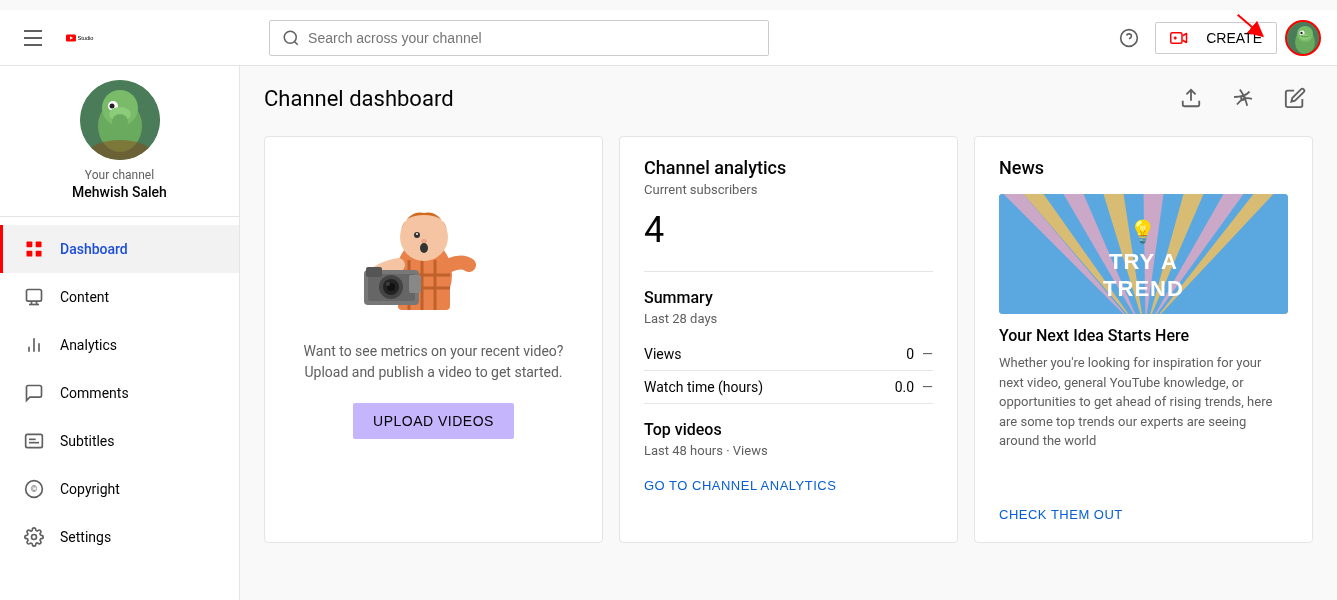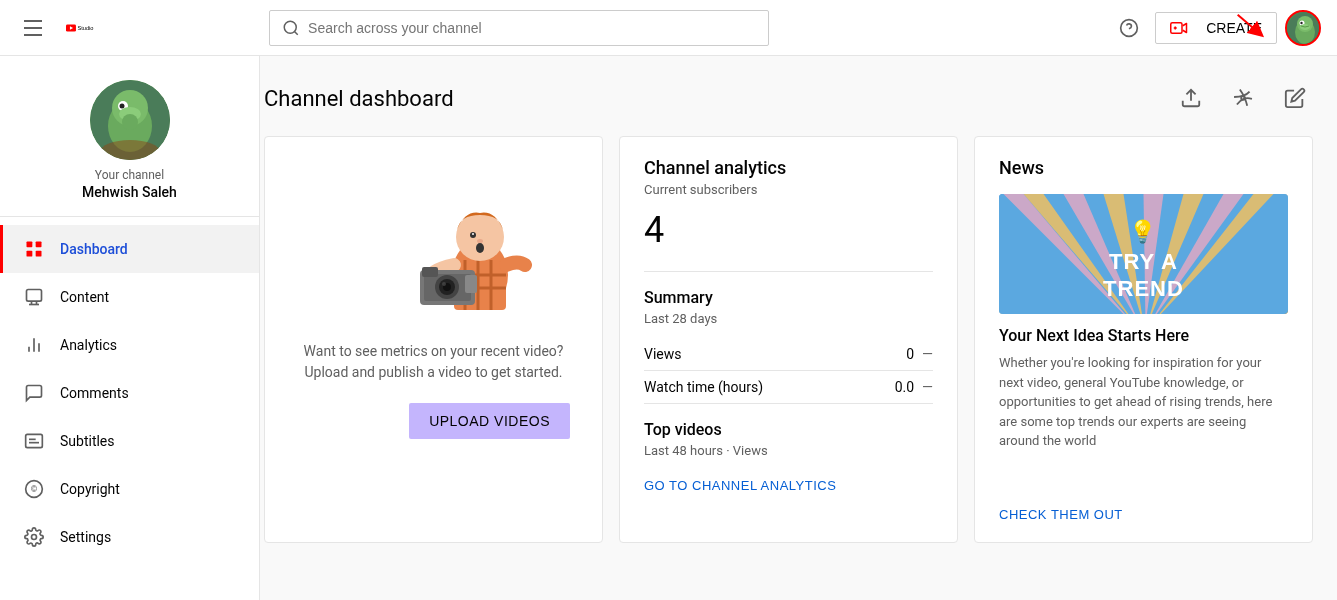--- a/index.html
+++ b/index.html
@@ -1,20 +1,20 @@
 <!DOCTYPE html>
 <html><head>
   <meta charset="utf-8">
   <style>
     * { margin: 0; padding: 0; box-sizing: border-box; }
     body { font-family: 'Roboto', Arial, sans-serif; background: #f9f9f9; color: #030303; font-size: 14px; }
 
     
     .top-nav {
-      position: fixed; top: 0; left: 0; right: 0; height: 56px;
+      position: fixed; top: 10px; left: 0; right: 0; height: 56px;
       background: #fff; display: flex; align-items: center;
       padding: 0 16px; z-index: 100; border-bottom: 1px solid #e5e5e5;
     }
     .top-nav-left { display: flex; align-items: center; gap: 16px; }
     .hamburger { display: flex; flex-direction: column; gap: 5px; cursor: pointer; padding: 8px; }
     .hamburger span { width: 18px; height: 2px; background: #606060; display: block; }
     .logo { display: flex; align-items: center; gap: 4px; text-decoration: none; }
     .yt-icon { width: 32px; height: 22px; }
 
     .search-bar {
@@ -53,21 +53,21 @@
     }
 
     
     .red-arrow {
       position: fixed; top: 8px; right: 66px; z-index: 200;
       width: 40px; height: 40px; pointer-events: none;
     }
 
     
     .sidebar {
-      position: fixed; top: 56px; left: 0; bottom: 0; width: 260px;
+      position: fixed; top: 56px; left: 0; bottom: 0; width: 240px;
       background: #fff; overflow-y: auto; z-index: 50;
       border-right: 1px solid #e5e5e5;
     }
     .channel-info {
       padding: 24px 16px 16px; text-align: center;
       border-bottom: 1px solid #e5e5e5;
     }
     .channel-avatar {
       width: 80px; height: 80px; border-radius: 50%; margin: 0 auto 8px;
       background: linear-gradient(135deg, #6aaa5e, #3a6b3a);
@@ -116,21 +116,21 @@
       gap: 16px;
     }
 
     .card {
       background: #fff; border: 1px solid #e5e5e5; border-radius: 4px;
       padding: 0; overflow: hidden;
     }
 
     
     .upload-card {
-      display: flex; flex-direction: column; align-items: flex-end;
+      display: flex; flex-direction: column; align-items: center;
       justify-content: center; padding: 40px 32px; text-align: center;
       min-height: 350px;
     }
     .video-illustration {
       width: 160px; height: 140px; margin-bottom: 16px;
       position: relative; display: flex; align-items: center; justify-content: center;
     }
     .upload-desc { font-size: 14px; color: #606060; margin-bottom: 20px; line-height: 1.5; }
     .upload-btn {
       background: #c4b5fd; color: #030303; border: none;

